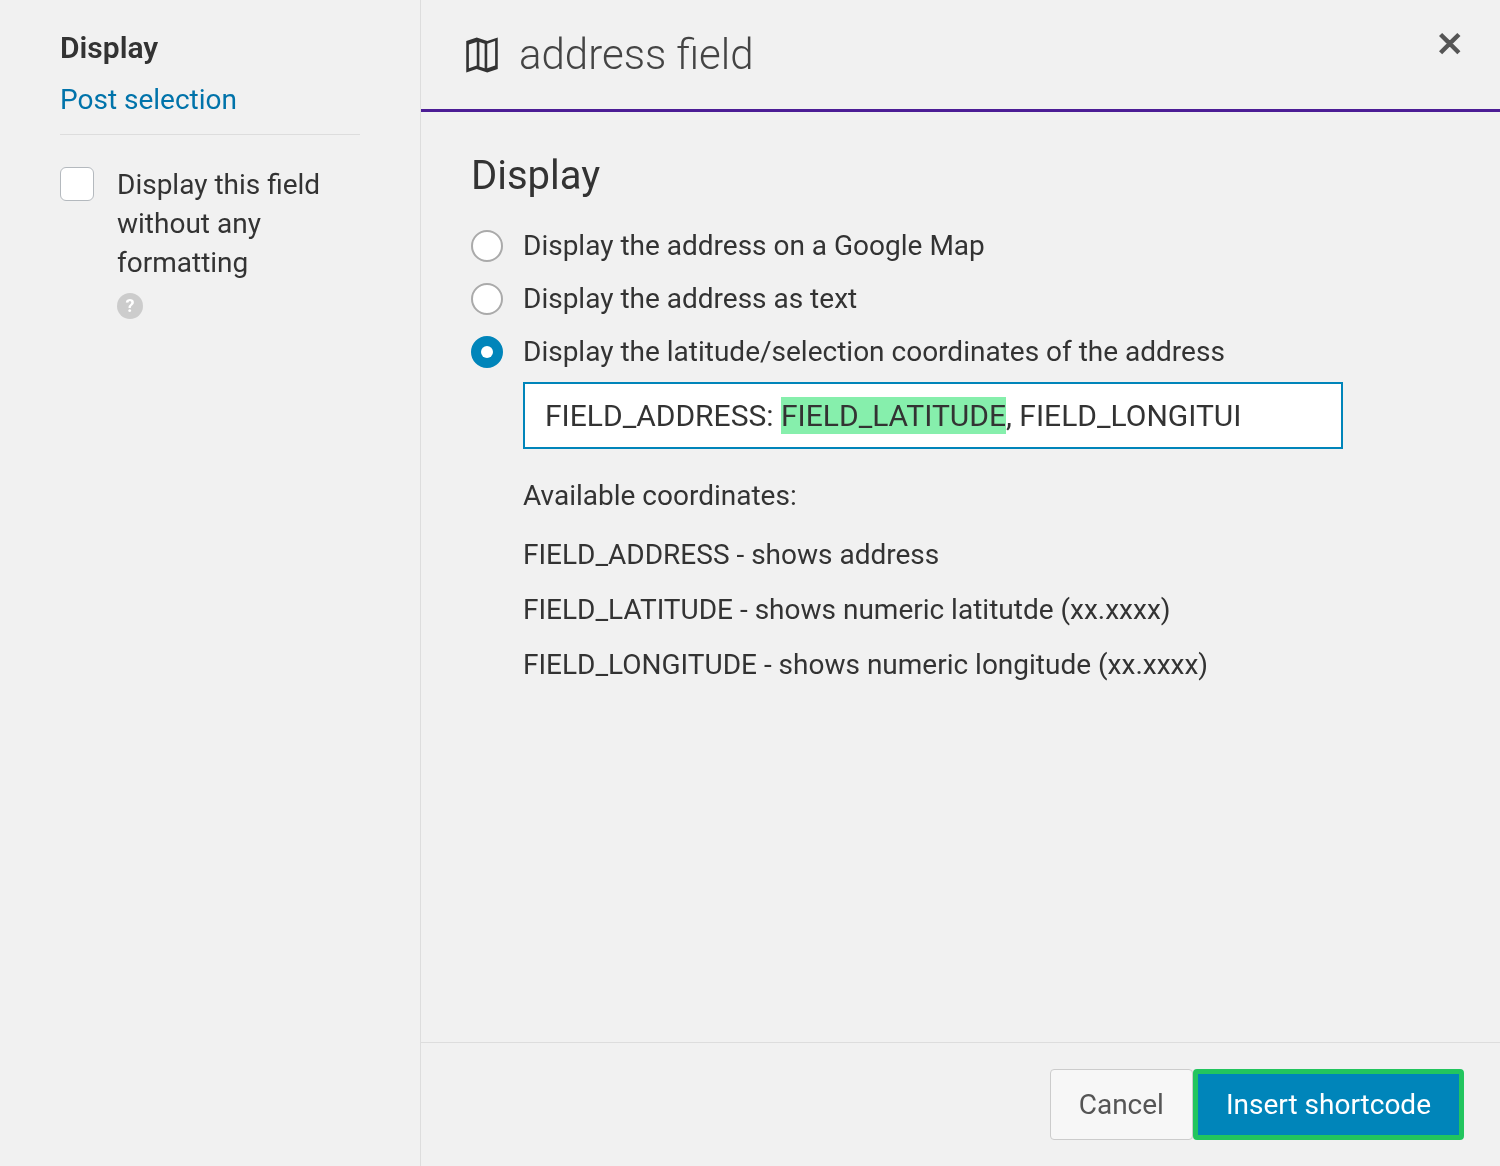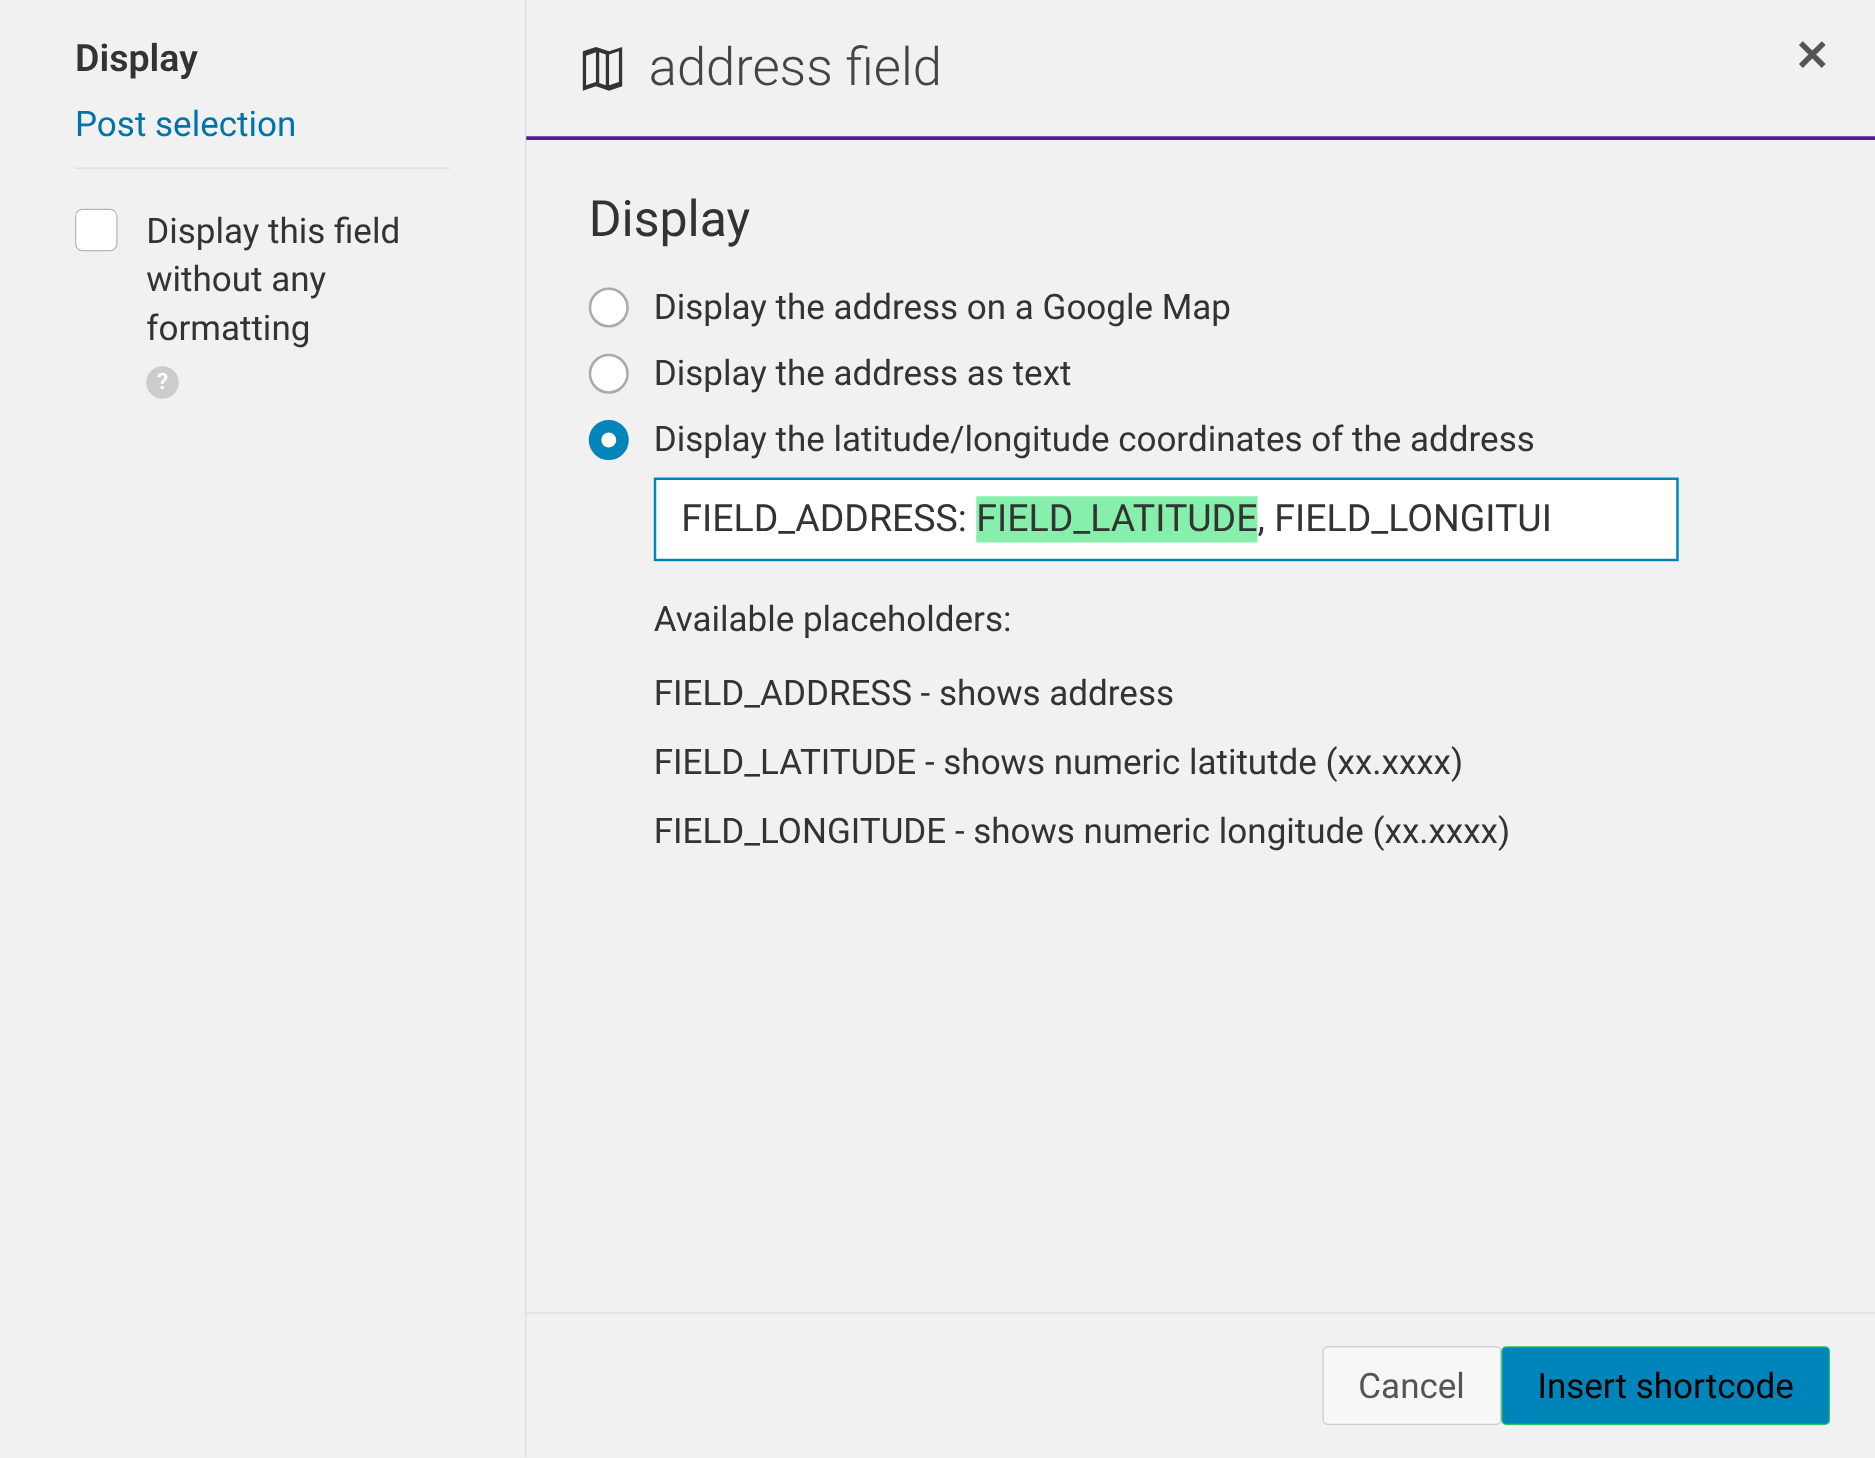--- a/index.html
+++ b/index.html
@@ -201,22 +201,22 @@
       cursor: pointer;
       font-family: inherit;
     }
     .btn-cancel {
       background: #f7f7f7;
       border: 1px solid #ccc;
       color: #555;
     }
     .btn-primary {
       background: #0085ba;
-      border: 1px solid #22c55e;
-      color: #000000;
+      border: 5px solid #22c55e;
+      color: #ffffff;
     }
   </style>
 </head>
 <body>
 
 <div class="sidebar">
   <div class="sidebar-title">Display</div>
   <a class="sidebar-link">Post selection</a>
   <hr class="sidebar-divider">
   <div class="checkbox-row">
@@ -244,29 +244,29 @@
       <div class="radio-row">
         <div class="radio"></div>
         <div class="radio-label">Display the address on a Google Map</div>
       </div>
       <div class="radio-row">
         <div class="radio"></div>
         <div class="radio-label">Display the address as text</div>
       </div>
       <div class="radio-row">
         <div class="radio selected"></div>
-        <div class="radio-label">Display the latitude/longitude coordinates of the address</div>
+        <div class="radio-label">Display the latitude/selection coordinates of the address</div>
       </div>
     </div>
 
     <div class="format-input-wrap">
       <div class="format-input"><span>FIELD_ADDRESS: </span><span class="highlight">FIELD_LATITUDE</span><span>, FIELD_LONGITUI</span></div>
     </div>
 
-    <div class="placeholders-title">Available placeholders:</div>
+    <div class="placeholders-title">Available coordinates:</div>
     <div class="placeholder-list">
       <div class="placeholder-item">FIELD_ADDRESS - shows address</div>
       <div class="placeholder-item">FIELD_LATITUDE - shows numeric latitutde (xx.xxxx)</div>
       <div class="placeholder-item">FIELD_LONGITUDE - shows numeric longitude (xx.xxxx)</div>
     </div>
   </div>
 
   <div class="footer">
     <button class="btn btn-cancel">Cancel</button>
     <button class="btn btn-primary">Insert shortcode</button>

